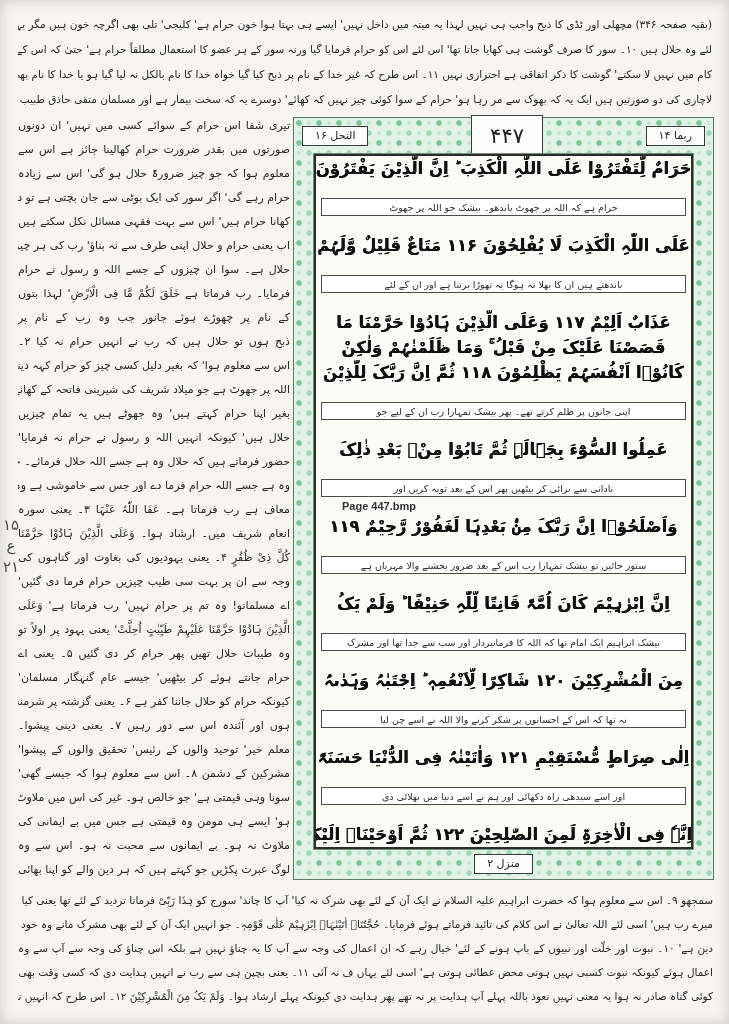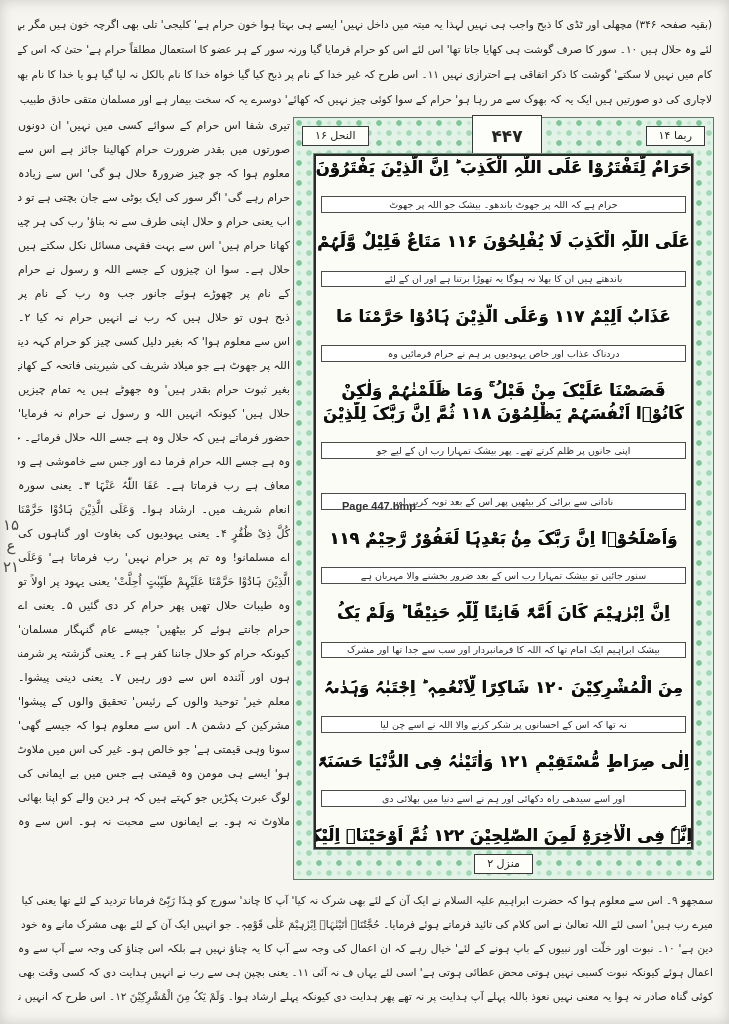--- a/index.html
+++ b/index.html
@@ -50,21 +50,21 @@
   .qheader{
     height:36px;flex:0 0 36px;
     display:flex;align-items:center;justify-content:space-between;
     padding:0 8px;direction:rtl;
   }
   .qlabel{
     background:#fdfdf9;border:1px solid #3a3a3a;
     padding:1px 12px;font-size:11px;line-height:16px;
     color:#222;white-space:nowrap;
   }
-  .qlabel.pagenum{font-size:17px;font-weight:bold;padding:12px 18px;}
+  .qlabel.pagenum{font-size:21px;font-weight:normal;padding:12px 18px;}
   .qinner{
     flex:1 1 auto;margin:0 20px;
     background:#fcfcf7;
     border:2px solid #2b2b2b;
     box-shadow:0 0 0 1px #6e8f78;
     display:flex;flex-direction:column;overflow:hidden;
   }
   .qline{direction:rtl;display:flex;align-items:center;justify-content:center;overflow:hidden;}
   .qline.arabic{
     flex:38 1 0;font-size:16.5px;font-weight:bold;color:#101010;
@@ -101,46 +101,48 @@
       <div class="tline">کام میں نہیں لا سکتے' گوشت کا ذکر اتفاقی ہے احترازی نہیں ۱۱۔ اس طرح کہ غیر خدا کے نام پر ذبح کیا گیا خواہ خدا کا نام بالکل نہ لیا گیا ہو یا خدا کا نام بھی لیا گیا ہو ۱۲۔</div>
       <div class="tline">لاچاری کی دو صورتیں ہیں ایک یہ کہ بھوک سے مر رہا ہو' حرام کے سوا کوئی چیز نہیں کہ کھائے' دوسرے یہ کہ سخت بیمار ہے اور مسلمان متقی حاذق طبیب کہہ دے کہ</div>
     </div>
 
   <div class="txtblock left-col">
 
   <div class="tline">تیری شفا اس حرام کے سوائے کسی میں نہیں' ان دونوں</div>
       <div class="tline">صورتوں میں بقدر ضرورت حرام کھالینا جائز ہے اس سے</div>
       <div class="tline">معلوم ہوا کہ جو چیز ضرورۃً حلال ہو گی' اس سے زیادہ</div>
       <div class="tline">حرام رہے گی' اگر سور کی ایک بوٹی سے جان بچتی ہے تو دو</div>
+      <div class="tline">کھانا حرام ہیں' اس سے بہت فقہی مسائل نکل سکتے ہیں</div>
       <div class="tline">اب یعنی حرام و حلال اپنی طرف سے نہ بناؤ' رب کی ہر چیز</div>
-      <div class="tline">کھانا حرام ہیں' اس سے بہت فقہی مسائل نکل سکتے ہیں</div>
       <div class="tline">حلال ہے۔ سوا ان چیزوں کے جسے اللہ و رسول نے حرام</div>
+      <div class="tline">فرمایا۔ رب فرماتا ہے خَلَقَ لَکُمْ مَّا فِی الْاَرْضِ' لہذا بتوں</div>
       <div class="tline">کے نام پر چھوڑے ہوئے جانور جب وہ رب کے نام پر</div>
       <div class="tline">ذبح ہوں تو حلال ہیں کہ رب نے انہیں حرام نہ کیا ۲۔</div>
       <div class="tline">اس سے معلوم ہوا' کہ بغیر دلیل کسی چیز کو حرام کہہ دینا</div>
       <div class="tline">اللہ پر جھوٹ ہے جو میلاد شریف کی شیرینی فاتحہ کے کھانے</div>
-      <div class="tline">بغیر ثبوت حرام بقدر ہیں' وہ جھوٹے ہیں یہ تمام چیزیں</div>
+      <div class="tline">بغیر اپنا حرام کہتے ہیں' وہ جھوٹے ہیں یہ تمام چیزیں</div>
       <div class="tline">حلال ہیں' کیونکہ انہیں اللہ و رسول نے حرام نہ فرمایا'</div>
       <div class="tline">حضور فرماتے ہیں کہ حلال وہ ہے جسے اللہ حلال فرمائے۔ حرام</div>
       <div class="tline">وہ ہے جسے اللہ حرام فرما دے اور جس سے خاموشی ہے وہ</div>
       <div class="tline">معاف ہے رب فرماتا ہے۔ عَفَا اللّٰہُ عَنْہَا ۳۔ یعنی سورہ</div>
       <div class="tline">انعام شریف میں۔ ارشاد ہوا۔ وَعَلَی الَّذِیْنَ ہَادُوْا حَرَّمْنَا</div>
       <div class="tline">کُلَّ ذِیْ ظُفُرٍ ۴۔ یعنی یہودیوں کی بغاوت اور گناہوں کی</div>
+      <div class="tline">وجہ سے ان پر بہت سی طیب چیزیں حرام فرما دی گئیں'</div>
       <div class="tline">اے مسلمانو! وہ تم پر حرام نہیں' رب فرماتا ہے' وَعَلَی</div>
       <div class="tline">الَّذِیْنَ ہَادُوْا حَرَّمْنَا عَلَیْہِمْ طَیِّبٰتٍ اُحِلَّتْ' یعنی یہود پر اولاً تو</div>
       <div class="tline">وہ طیبات حلال تھیں پھر حرام کر دی گئیں ۵۔ یعنی اے</div>
       <div class="tline">حرام جانتے ہوئے کر بیٹھیں' جیسے عام گنہگار مسلمان'</div>
       <div class="tline">کیونکہ حرام کو حلال جاننا کفر ہے ۶۔ یعنی گزشتہ پر شرمندہ</div>
       <div class="tline">ہوں اور آئندہ اس سے دور رہیں ۷۔ یعنی دینی پیشوا۔</div>
       <div class="tline">معلم خیر' توحید والوں کے رئیس' تحقیق والوں کے پیشوا'</div>
       <div class="tline">مشرکین کے دشمن ۸۔ اس سے معلوم ہوا کہ جیسے گھی'</div>
       <div class="tline">سونا وہی قیمتی ہے' جو خالص ہو۔ غیر کی اس میں ملاوٹ نہ</div>
       <div class="tline">ہو' ایسے ہی مومن وہ قیمتی ہے جس میں بے ایمانی کی</div>
+      <div class="tline">ملاوٹ نہ ہو۔ بے ایمانوں سے محبت نہ ہو۔ اس سے وہ</div>
       <div class="tline">لوگ عبرت پکڑیں جو کہتے ہیں کہ ہر دین والے کو اپنا بھائی</div>
-      <div class="tline">ملاوٹ نہ ہو۔ بے ایمانوں سے محبت نہ ہو۔ اس سے وہ</div>
     </div>
 
   <div class="margin-note">
 
   <span>۱۵</span>
       <span>ع</span>
       <span>۲۱</span>
     </div>
 
   <div class="qbox">
@@ -164,37 +166,37 @@
         </div>
 
         <div class="qline urdu">
           <span>باندھتے ہیں ان کا بھلا نہ ہوگا یہ تھوڑا برتنا ہے اور ان کے لئے</span>
         </div>
 
         <div class="qline arabic">
           <span>عَذَابٌ اَلِیْمٌ ۱۱۷ وَعَلَی الَّذِیْنَ ہَادُوْا حَرَّمْنَا مَا</span>
         </div>
 
-        <div class="qline urdu">
-          <span>دردناک عذاب اور خاص یہودیوں پر ہم نے حرام فرمائیں وہ</span>
-        </div>
 
         <div class="qline arabic">
           <span>قَصَصْنَا عَلَیْکَ مِنْ قَبْلُ ۚ وَمَا ظَلَمْنٰہُمْ وَلٰکِنْ</span>
         </div>
 
 
         <div class="qline arabic">
           <span>کَانُوْۤا اَنْفُسَہُمْ یَظْلِمُوْنَ ۱۱۸ ثُمَّ اِنَّ رَبَّکَ لِلَّذِیْنَ</span>
         </div>
 
         <div class="qline urdu">
           <span>اپنی جانوں پر ظلم کرتے تھے۔ پھر بیشک تمہارا رب ان کے لیے جو</span>
         </div>
 
+        <div class="qline arabic">
+          <span>عَمِلُوا السُّوْٓءَ بِجَہَالَۃٍ ثُمَّ تَابُوْا مِنْۢ بَعْدِ ذٰلِکَ</span>
+        </div>
 
         <div class="qline urdu">
           <span>نادانی سے برائی کر بیٹھیں پھر اس کے بعد توبہ کریں اور</span>
         </div>
 
         <div class="qline arabic">
           <span>وَاَصْلَحُوْۤا اِنَّ رَبَّکَ مِنْۢ بَعْدِہَا لَغَفُوْرٌ رَّحِیْمٌ ۱۱۹</span>
         </div>
 
         <div class="qline urdu">

